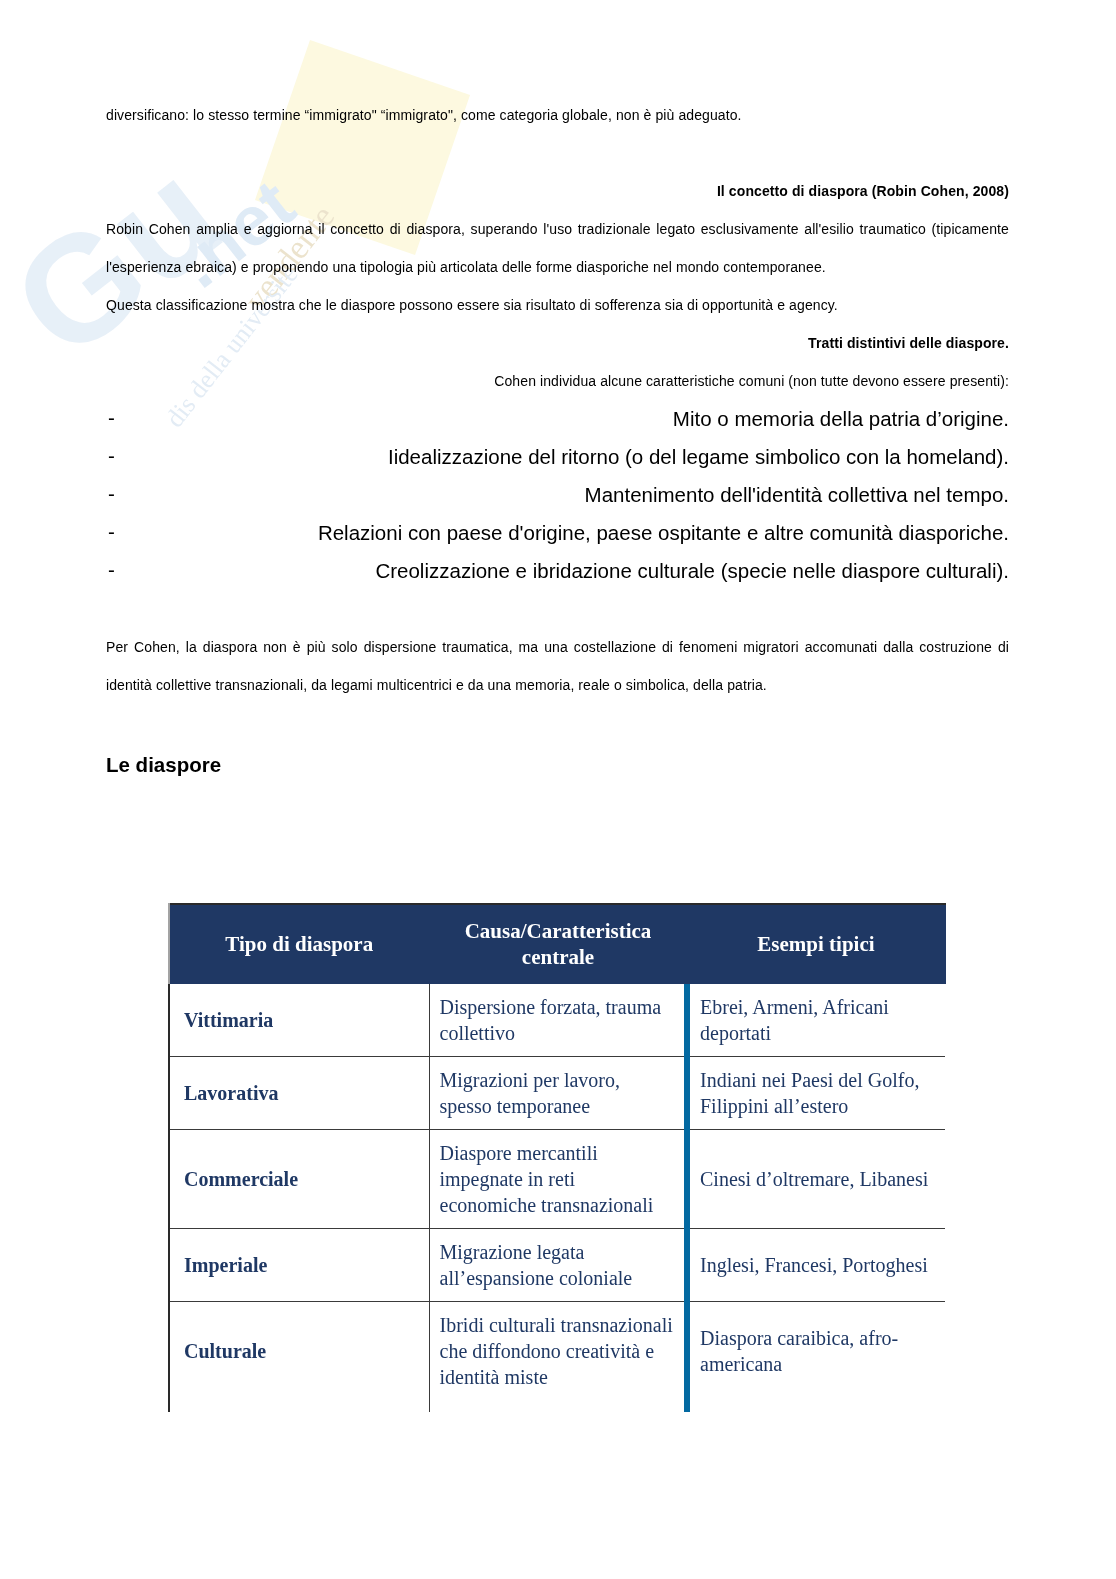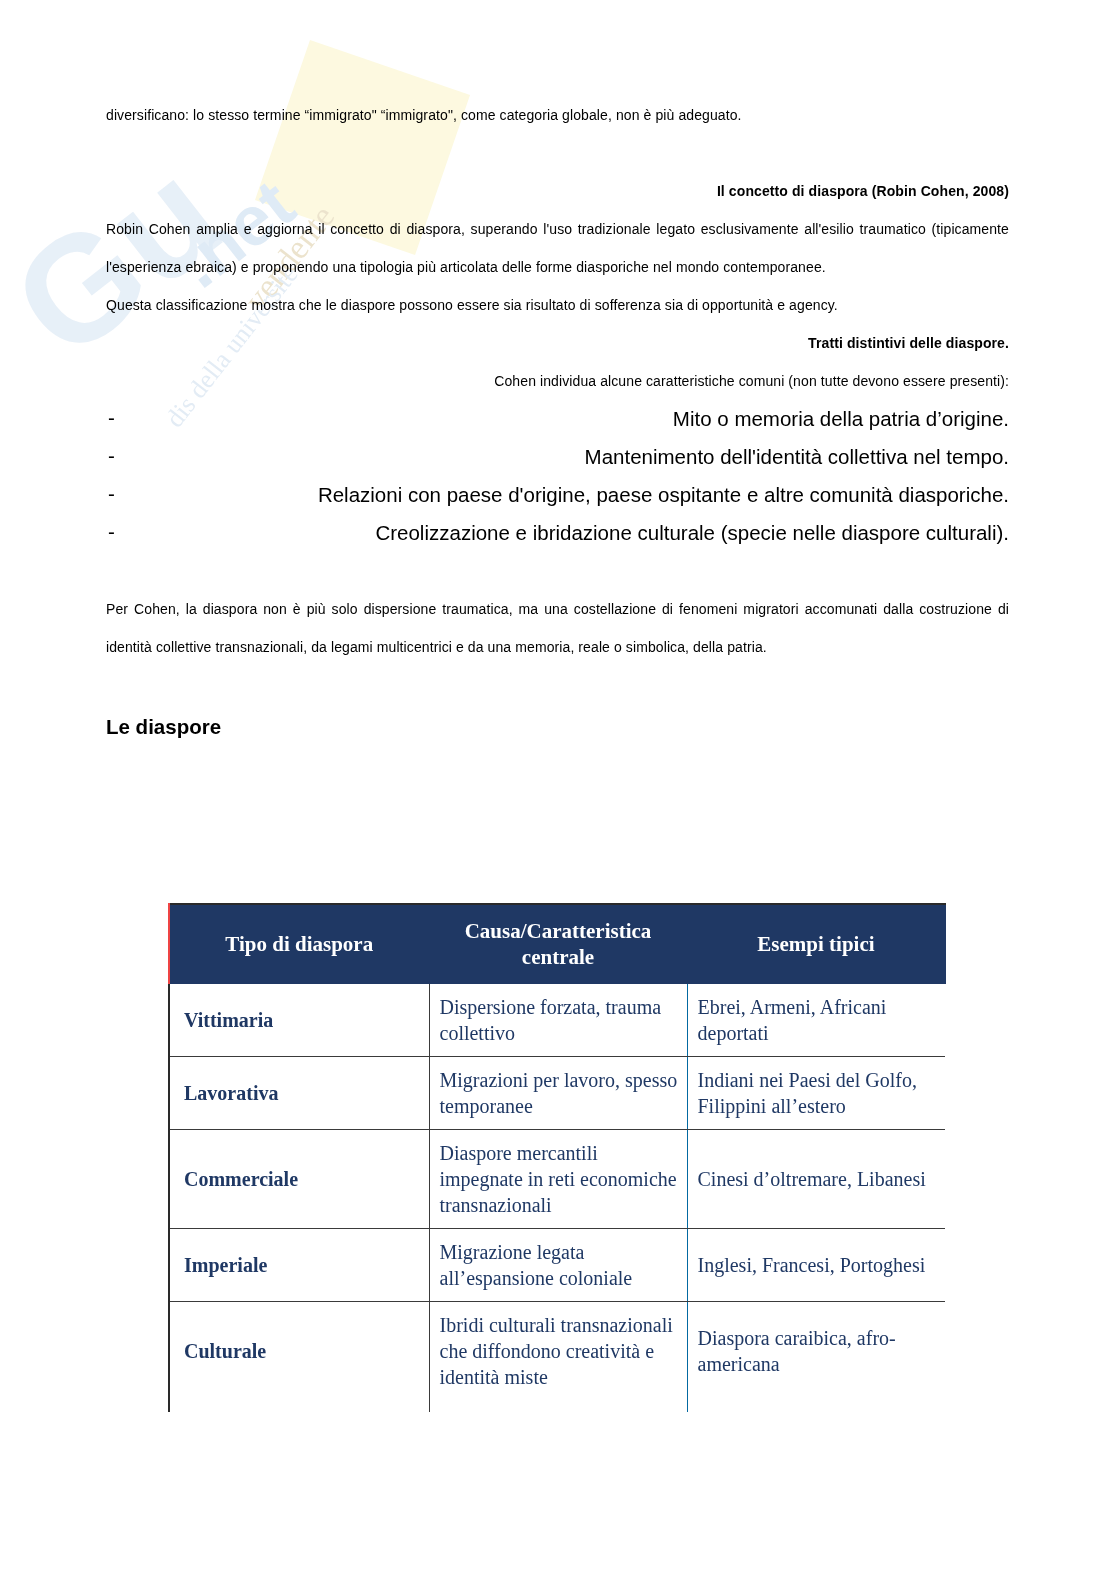--- a/index.html
+++ b/index.html
@@ -110,34 +110,34 @@
     font-weight: bold;
     font-size: 21px;
     line-height: 26px;
     text-align: center;
     padding: 13px 10px 14px 10px;
     border-left: 1px solid #1F3864;
     border-right: 1px solid #1F3864;
     vertical-align: middle;
   }
   table.diaspora-table thead th.h1 {
-    border-left: 2px solid #ef4444;
+    border-left: 2px solid #a3a3a3;
   }
   table.diaspora-table thead tr {
     border-top: 2px solid #2a2a2a;
   }
 
   table.diaspora-table tbody td {
     color: #1F3864;
     font-size: 20px;
     line-height: 26px;
     vertical-align: middle;
     padding: 10px 8px 10px 10px;
     border-bottom: 1px solid #3a3a3a;
-    border-right: 1px solid #0369a1;
+    border-right: 6px solid #0369a1;
   }
   table.diaspora-table tbody td.type-cell {
     font-weight: bold;
     border-left: 2px solid #2a2a2a;
     border-right: 1px solid #3a3a3a;
     padding-left: 14px;
   }
   table.diaspora-table tbody td.ex-cell {
     border-right: none;
   }
@@ -186,20 +186,21 @@
     <p class="para">Robin Cohen amplia e aggiorna il concetto di diaspora, superando l'uso tradizionale legato esclusivamente all'esilio traumatico (tipicamente l'esperienza ebraica) e proponendo una tipologia più articolata delle forme diasporiche nel mondo contemporanee.</p>
 
     <p class="para">Questa classificazione mostra che le diaspore possono essere sia risultato di sofferenza sia di opportunità e agency.</p>
 
     <p class="para left bold-head">Tratti distintivi delle diaspore.</p>
 
     <p class="para left">Cohen individua alcune caratteristiche comuni (non tutte devono essere presenti):</p>
 
     <ul class="dash-list">
       <li>Mito o memoria della patria d’origine.</li>
+      <li>Iidealizzazione del ritorno (o del legame simbolico con la homeland).</li>
       <li>Mantenimento dell'identità collettiva nel tempo.</li>
       <li>Relazioni con paese d'origine, paese ospitante e altre comunità diasporiche.</li>
       <li>Creolizzazione e ibridazione culturale (specie nelle diaspore culturali).</li>
     </ul>
 
     <div class="gap-md"></div>
 
     <p class="para">Per Cohen, la diaspora non è più solo dispersione traumatica, ma una costellazione di fenomeni migratori accomunati dalla costruzione di identità collettive transnazionali, da legami multicentrici e da una memoria, reale o simbolica, della patria.</p>
 
     <div class="gap-lg"></div>

